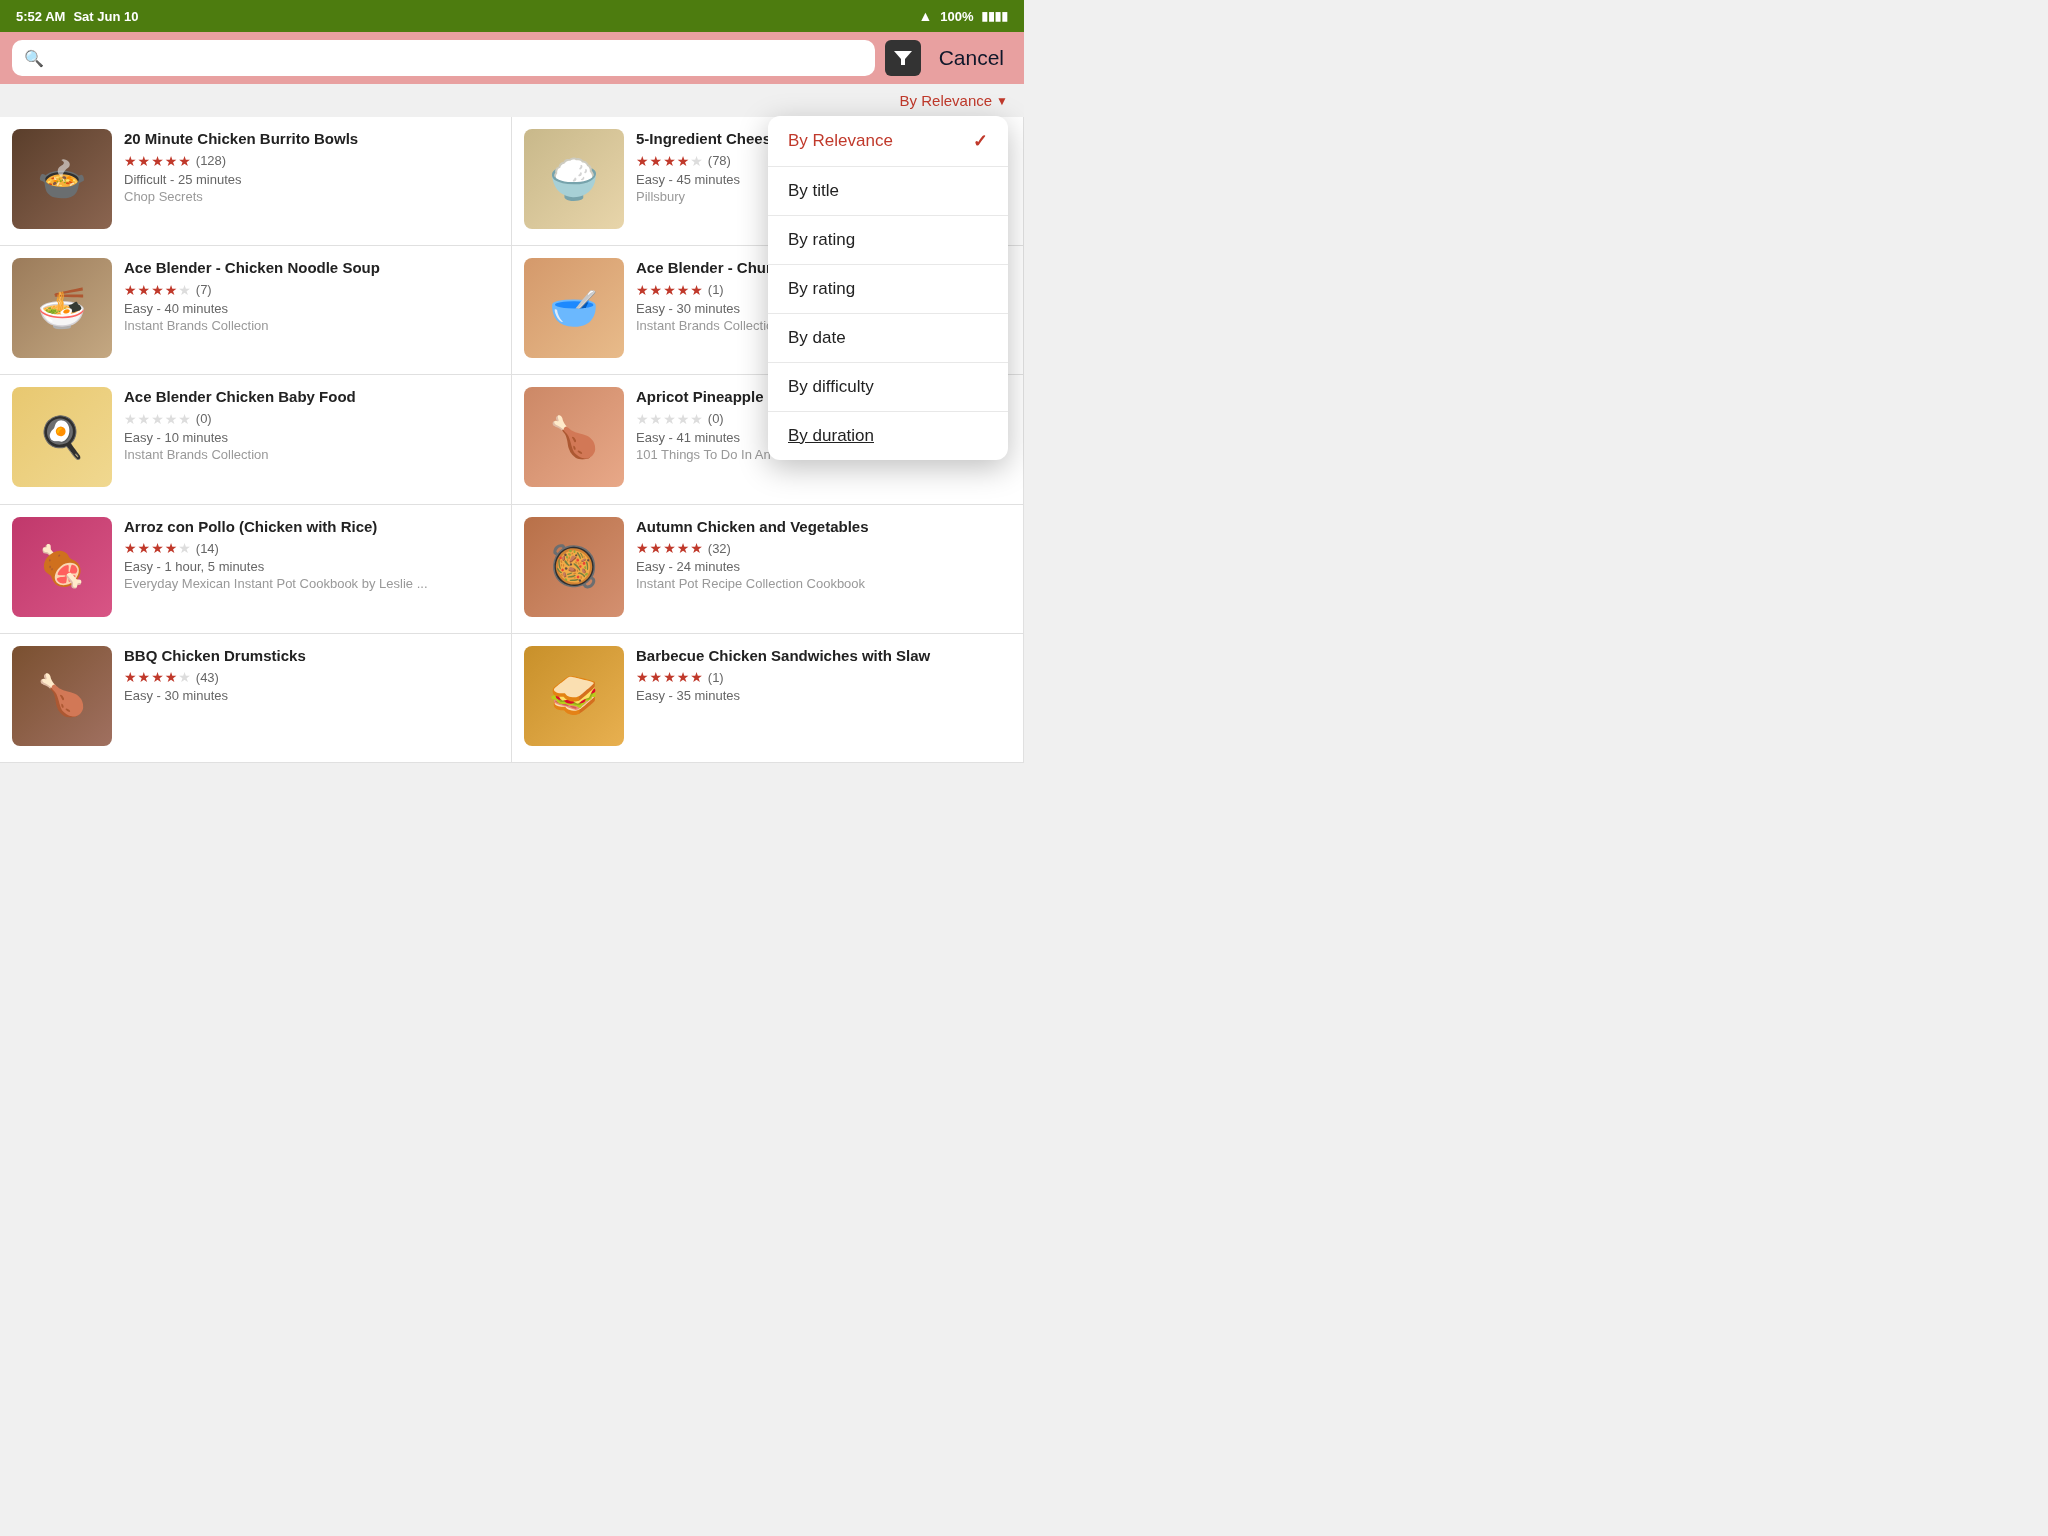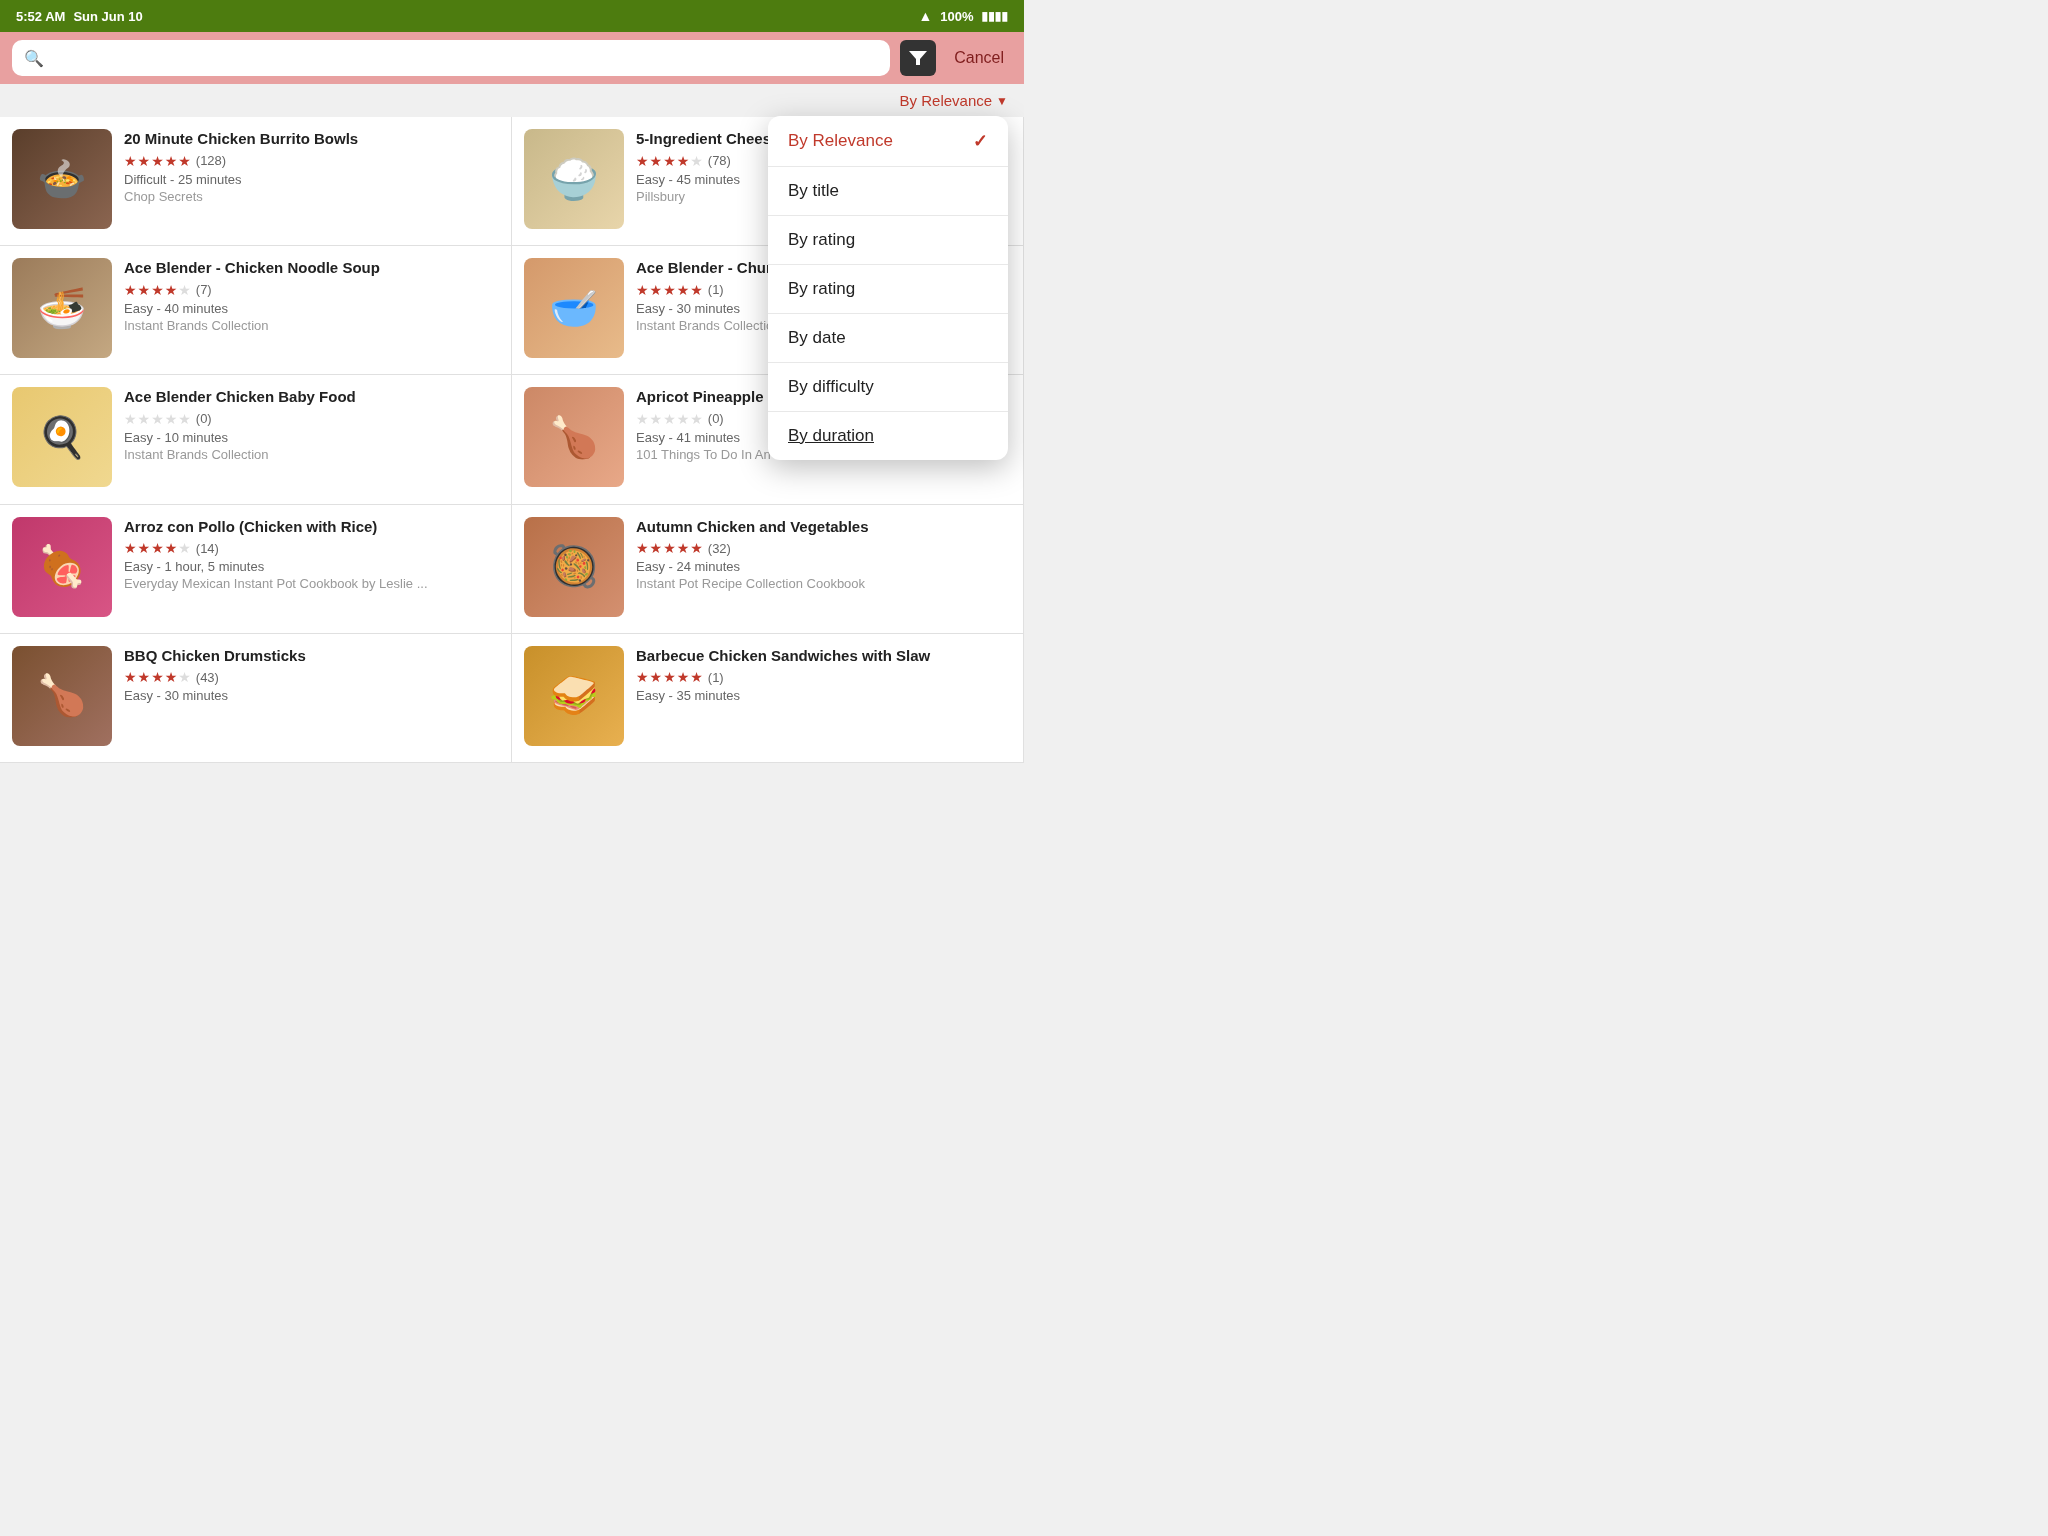--- a/index.html
+++ b/index.html
@@ -66,22 +66,22 @@
       display: flex;
       align-items: center;
       justify-content: center;
       cursor: pointer;
       color: white;
       font-size: 16px;
     }
     .cancel-btn {
       background: none;
       border: none;
-      color: #7f1d1d;
-      font-size: 16px;
+      color: #0f172a;
+      font-size: 21px;
       font-weight: 400;
       cursor: pointer;
       padding: 4px 8px;
     }
 
     
     .sort-bar {
       background: #f0f0f0;
       padding: 8px 16px;
       display: flex;
@@ -185,21 +185,21 @@
       justify-content: center;
       font-size: 40px;
     }
   </style>
 </head>
 <body>
 
 <div class="status-bar">
   <div class="status-left">
     <span>5:52 AM</span>
-    <span>Sun Jun 10</span>
+    <span>Sat Jun 10</span>
   </div>
   <div class="status-right">
     <span class="wifi-icon">▲</span>
     <span>100%</span>
     <span class="battery-icon">▮▮▮▮</span>
   </div>
 </div>
 
 <div class="search-bar">
   <div class="search-input-wrap">

